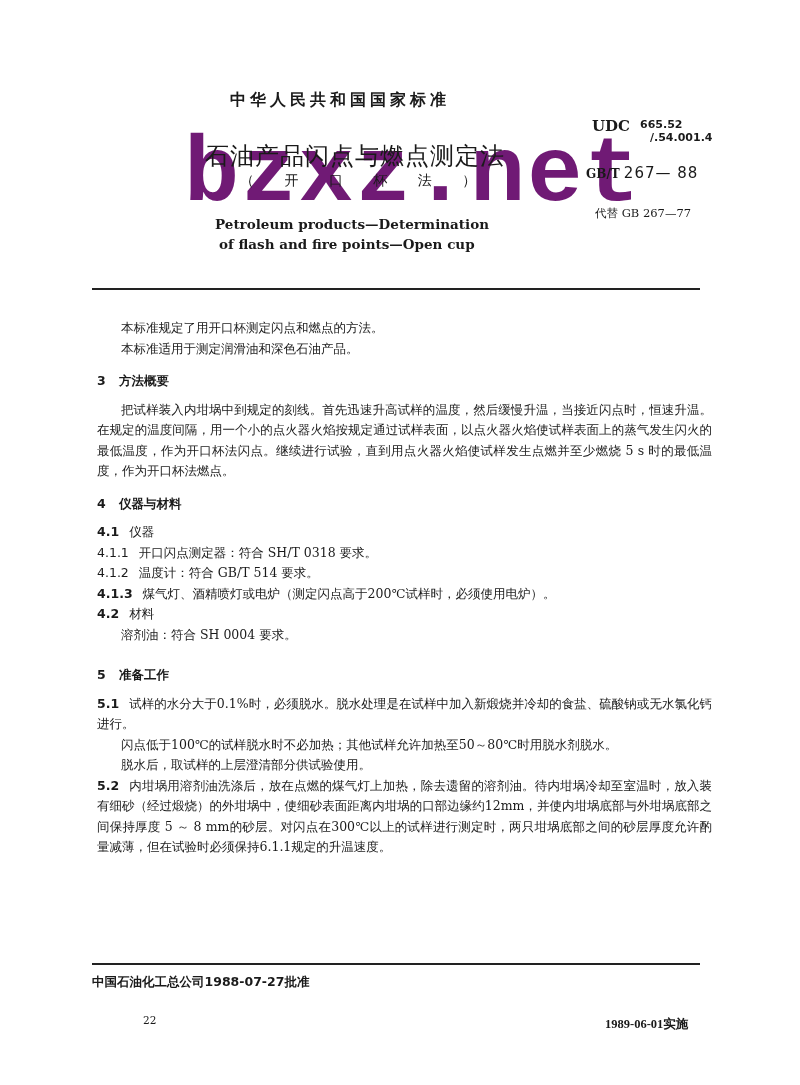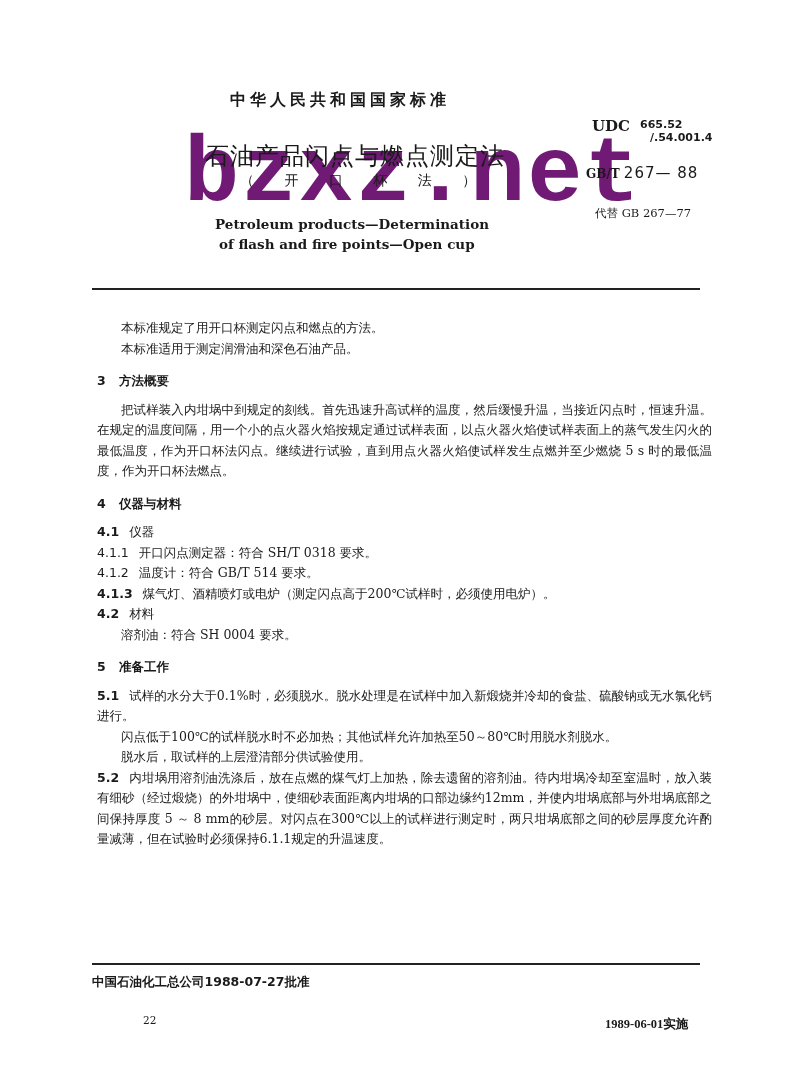--- a/index.html
+++ b/index.html
@@ -74,21 +74,21 @@
   <div class="block" style="margin-top:12px">
     <div class="h1"><span class="num">4</span><span>仪器与材料</span></div>
     <div><span class="bnum">4.1</span><span>仪器</span></div>
     <div><span class="lnum">4.1.1</span><span>开口闪点测定器：符合 SH/T 0318 要求。</span></div>
     <div><span class="lnum">4.1.2</span><span>温度计：符合 GB/T 514 要求。</span></div>
     <div><span class="bnum">4.1.3</span><span>煤气灯、酒精喷灯或电炉（测定闪点高于200℃试样时，必须使用电炉）。</span></div>
     <div><span class="bnum">4.2</span><span>材料</span></div>
     <p class="p indent">溶剂油：符合 SH 0004 要求。</p>
   </div>
 
-  <div class="block" style="margin-top:12px">
+  <div class="block" style="margin-top:20px">
     <div class="h1"><span class="num">5</span><span>准备工作</span></div>
     <p class="p" style="text-align:justify"><span class="bnum">5.1</span><span>试样的水分大于0.1%时，必须脱水。脱水处理是在试样中加入新煅烧并冷却的食盐、硫酸钠或无水氯化钙进行。</span></p>
     <p class="para">闪点低于100℃的试样脱水时不必加热；其他试样允许加热至50～80℃时用脱水剂脱水。</p>
     <p class="para">脱水后，取试样的上层澄清部分供试验使用。</p>
     <p class="p" style="text-align:justify"><span class="bnum">5.2</span><span>内坩埚用溶剂油洗涤后，放在点燃的煤气灯上加热，除去遗留的溶剂油。待内坩埚冷却至室温时，放入装有细砂（经过煅烧）的外坩埚中，使细砂表面距离内坩埚的口部边缘约12mm，并使内坩埚底部与外坩埚底部之间保持厚度 5 ～ 8 mm的砂层。对闪点在300℃以上的试样进行测定时，两只坩埚底部之间的砂层厚度允许酌量减薄，但在试验时必须保持6.1.1规定的升温速度。</span></p>
   </div>
 </div>
 
 <div class="abs rule" style="top:963px"></div>
 <div class="abs footer-left">中国石油化工总公司1988-07-27批准</div>

